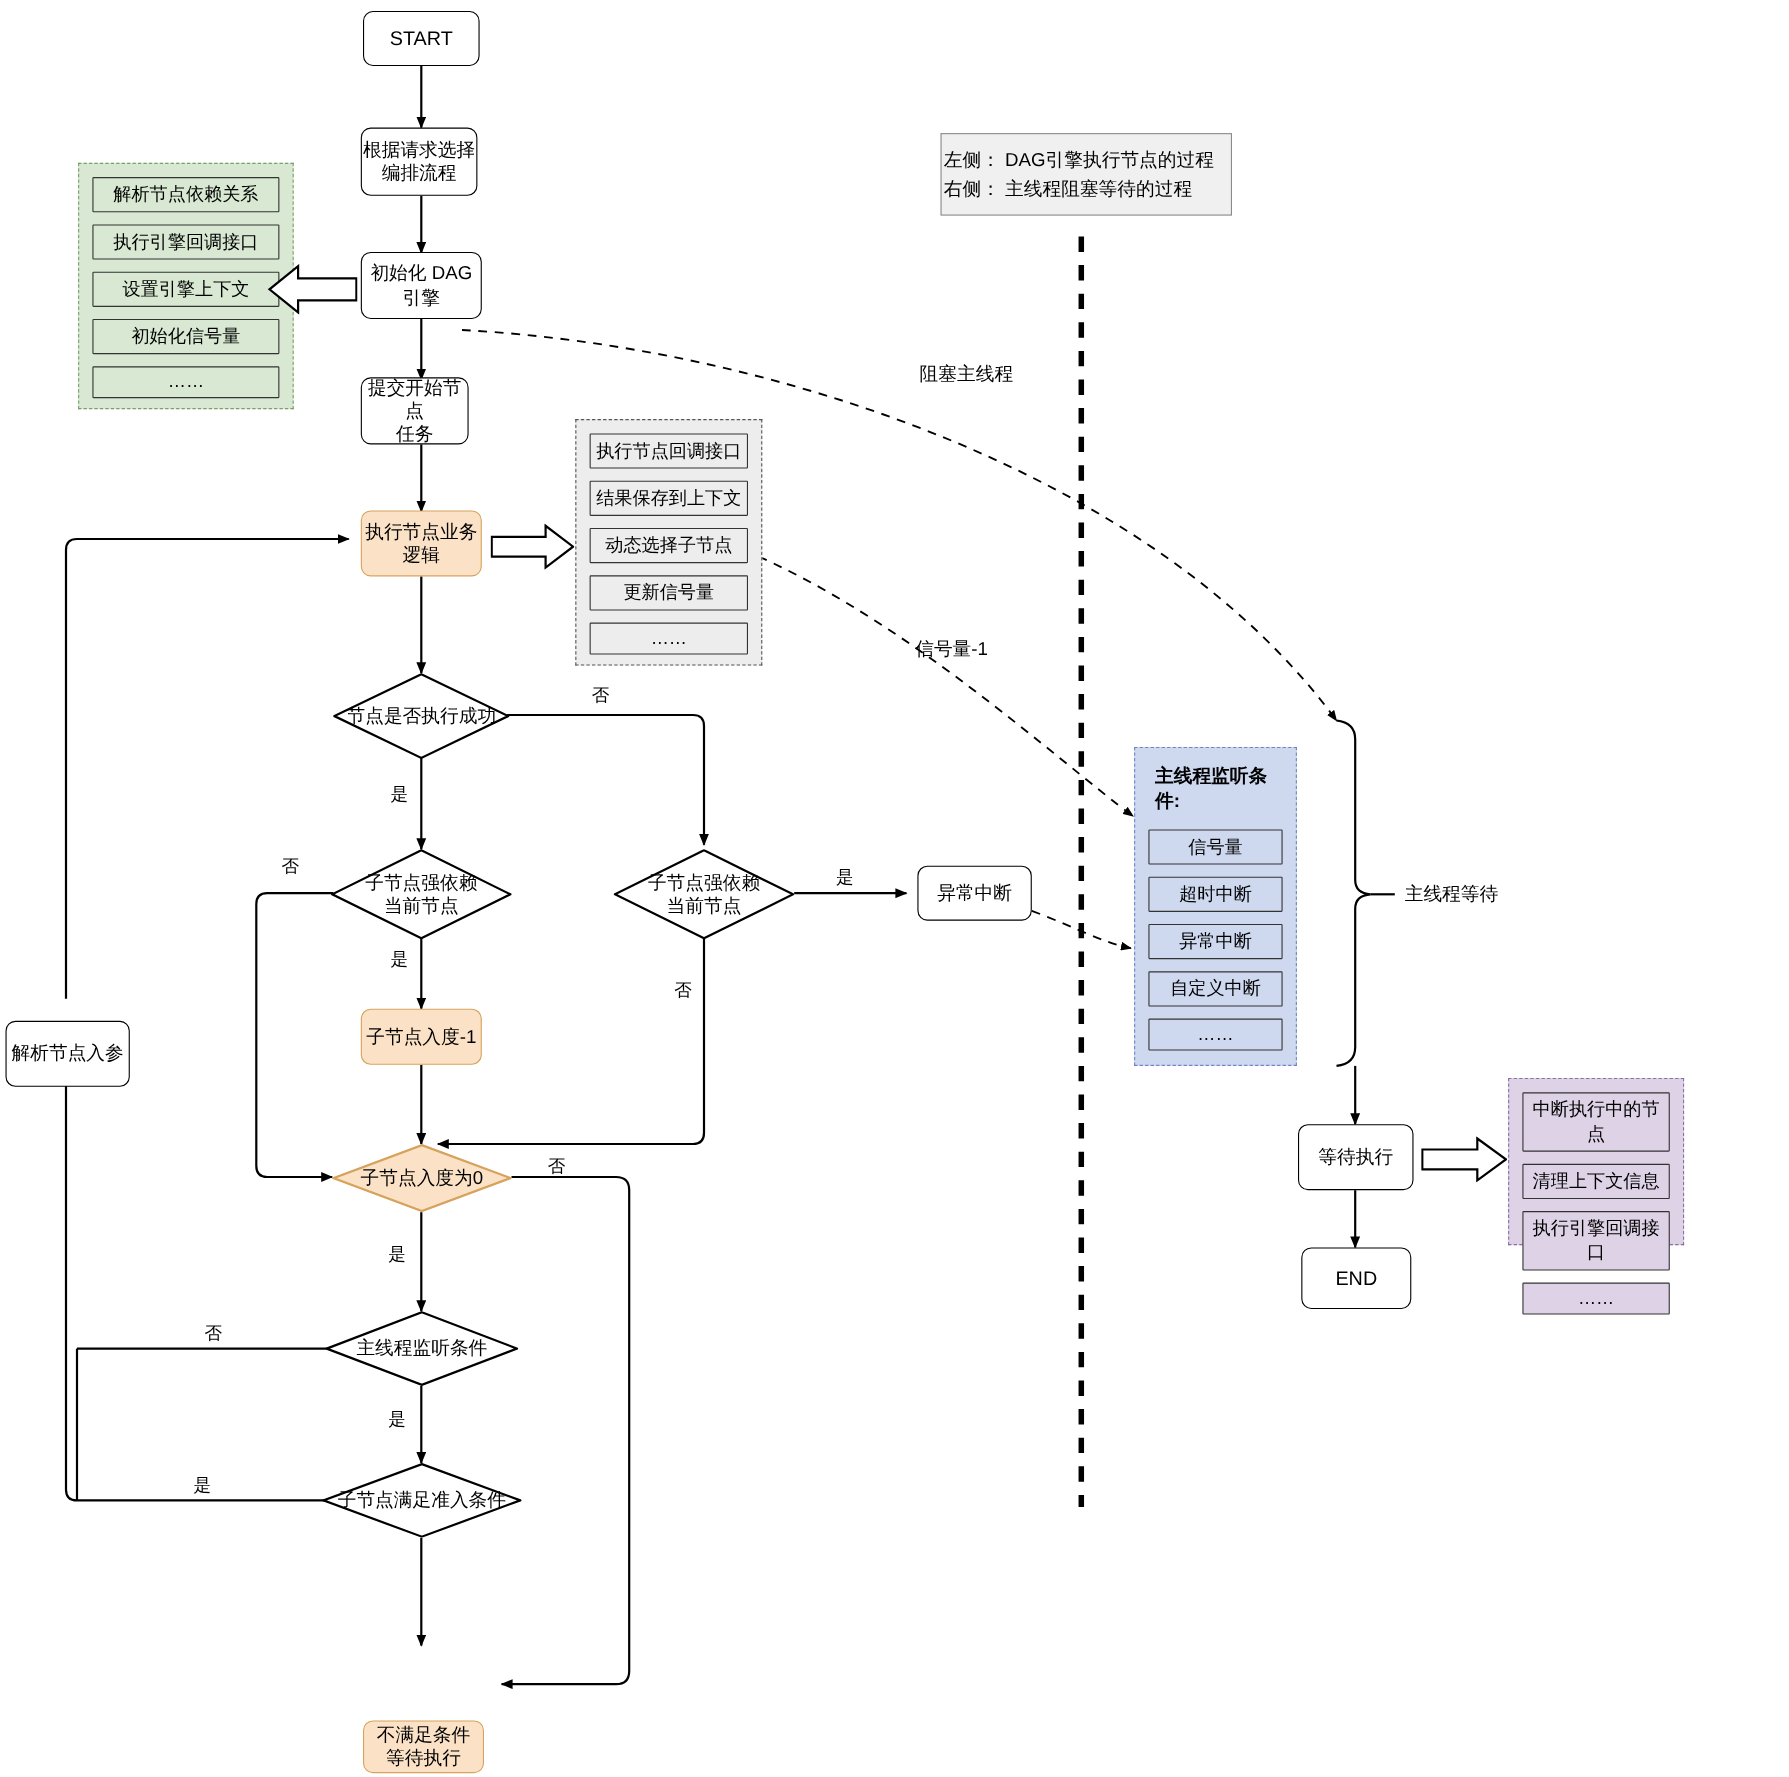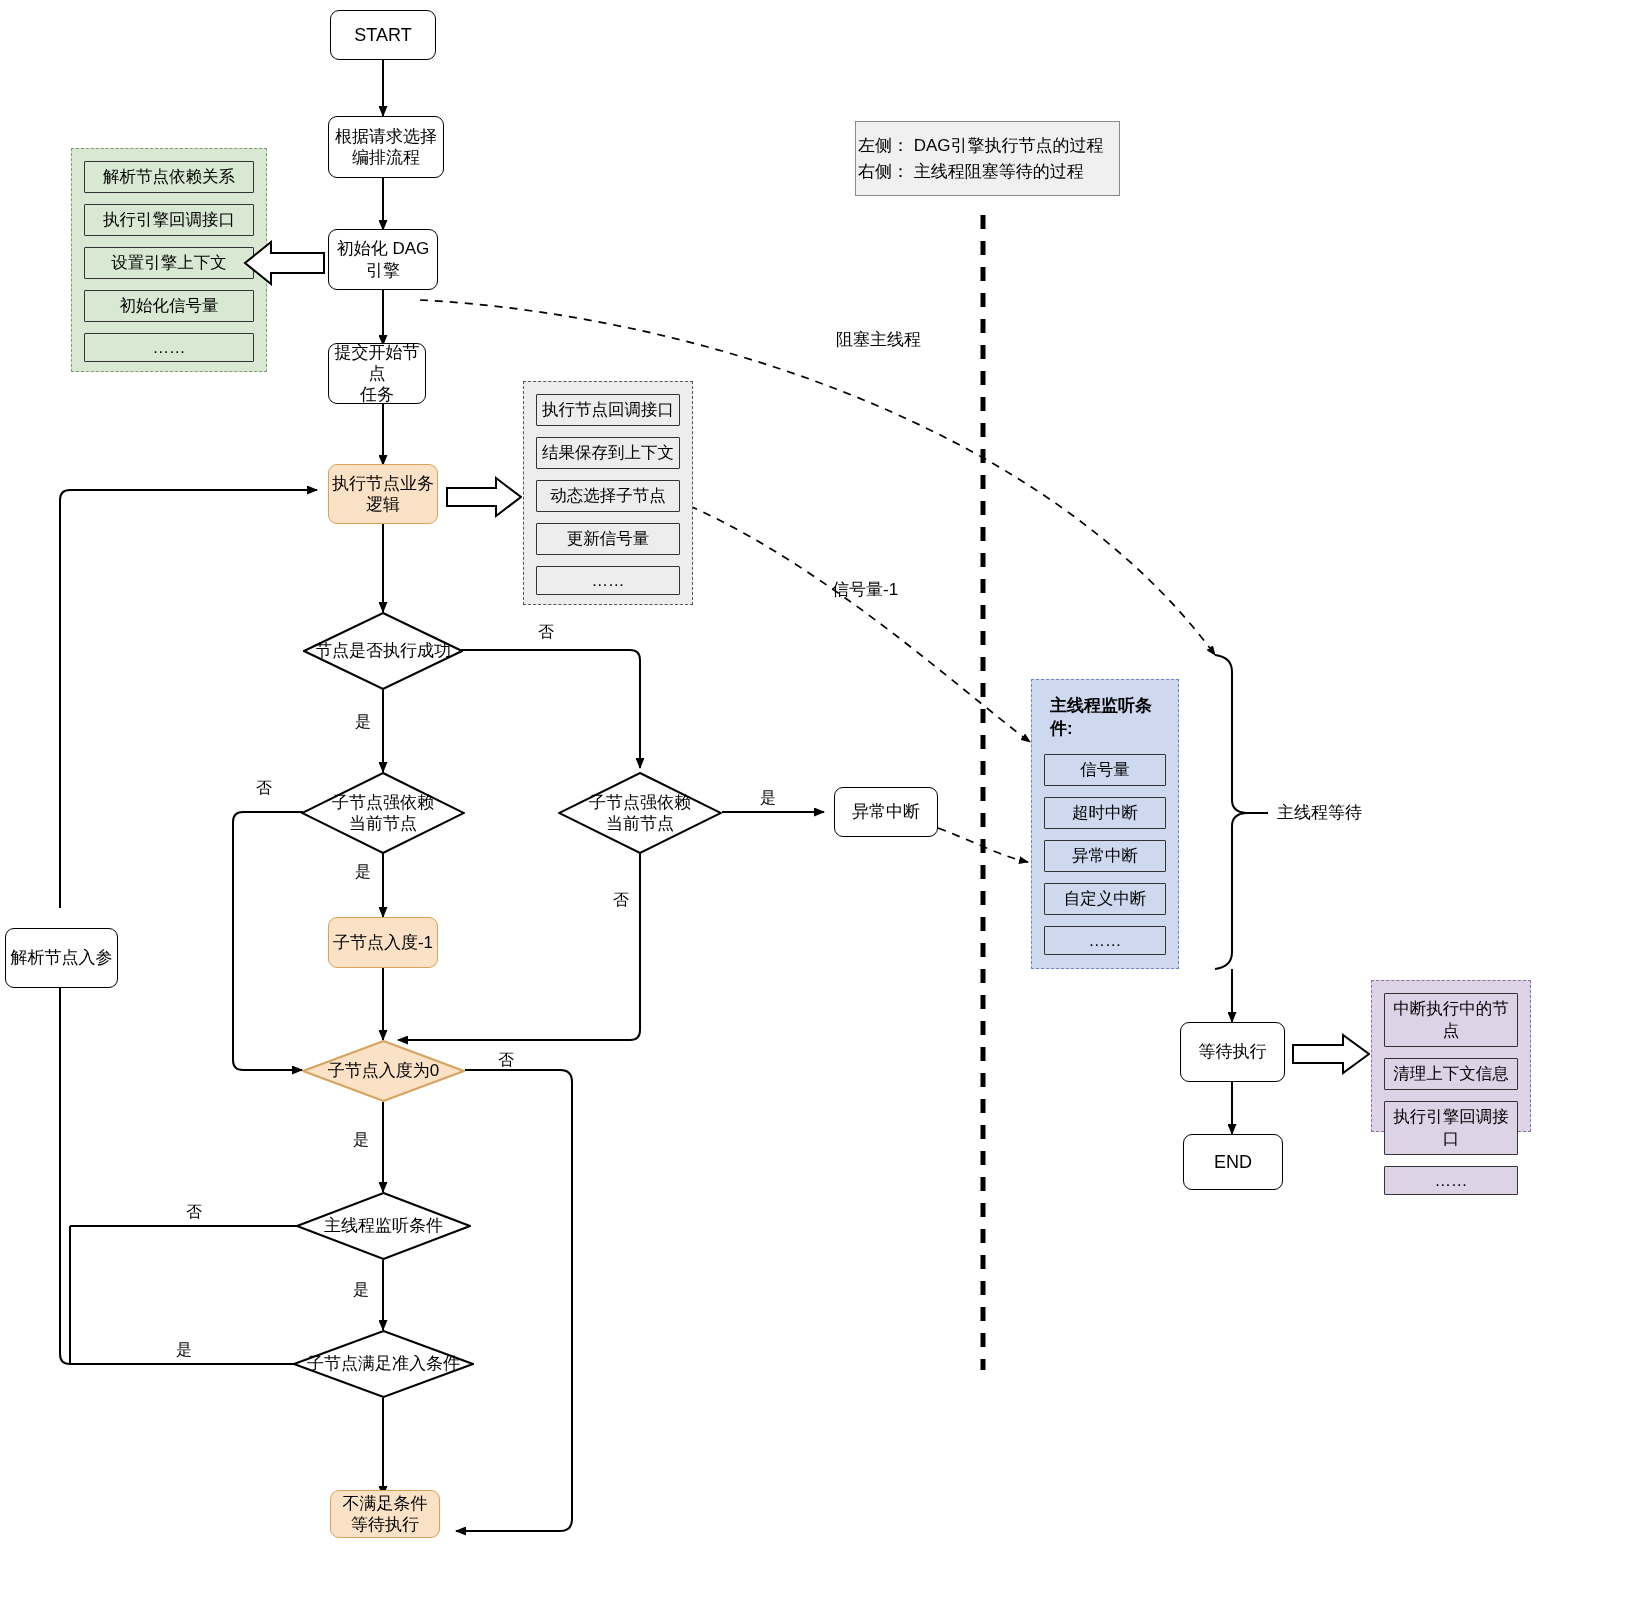--- a/index.html
+++ b/index.html
@@ -103,39 +103,39 @@
     <path d="M938,828 C985,846 1000,856 1028,862" fill="none" stroke="#000" stroke-width="1.7" stroke-dasharray="8,7" marker-end="url(#ahd)"></path>
 
     <path d="M1215,655 Q1232,657 1232,672 L1232,800 Q1232,812 1246,813 Q1232,814 1232,826 L1232,952 Q1232,967 1215,969" fill="none" stroke="#000" stroke-width="2"></path>
     <line x1="1246" y1="813" x2="1268" y2="813" stroke="#000" stroke-width="2"></line>
     <line x1="1232" y1="969" x2="1232" y2="1022" stroke="#000" stroke-width="2" marker-end="url(#ah)"></line>
     <line x1="1232" y1="1082" x2="1232" y2="1134" stroke="#000" stroke-width="2" marker-end="url(#ah)"></line>
   </svg>
 
   <div class="node term" style="left:330px;top:10px;width:106px;height:50px;">START</div>
 
-  <div class="node" style="left:328px;top:116px;width:116px;height:62px;">根据请求选择
+  <div class="node" style="left:328px;top:116px;width:106px;height:62px;">根据请求选择
 编排流程</div>
 
   <div class="node" style="left:328px;top:229px;width:110px;height:61px;">初始化 DAG
 引擎</div>
 
   <div class="node" style="left:328px;top:343px;width:98px;height:61px;">提交开始节点
 任务</div>
 
   <div class="node orange" style="left:328px;top:464px;width:110px;height:60px;">执行节点业务
 逻辑</div>
 
   <div class="node" style="left:5px;top:928px;width:113px;height:60px;">解析节点入参</div>
 
   <div class="node orange" style="left:328px;top:917px;width:110px;height:51px;">子节点入度-1</div>
 
   <div class="node" style="left:834px;top:787px;width:104px;height:50px;">异常中断</div>
 
-  <div class="node orange" style="left:330px;top:1490px;width:110px;height:48px;">不满足条件
+  <div class="node orange" style="left:330px;top:1564px;width:110px;height:48px;">不满足条件
 等待执行</div>
 
   <div class="node" style="left:1180px;top:1022px;width:105px;height:60px;">等待执行</div>
 
   <div class="node term" style="left:1183px;top:1134px;width:100px;height:56px;">END</div>
 
   <div class="diamond" style="left:303px;top:612px;width:160px;height:78px;">
     <svg class="dshape" viewBox="0 0 160 78" preserveAspectRatio="none">
       <polygon points="80,1 159,39 80,77 1,39" fill="#fff" stroke="#000" stroke-width="2"></polygon>
     </svg>

